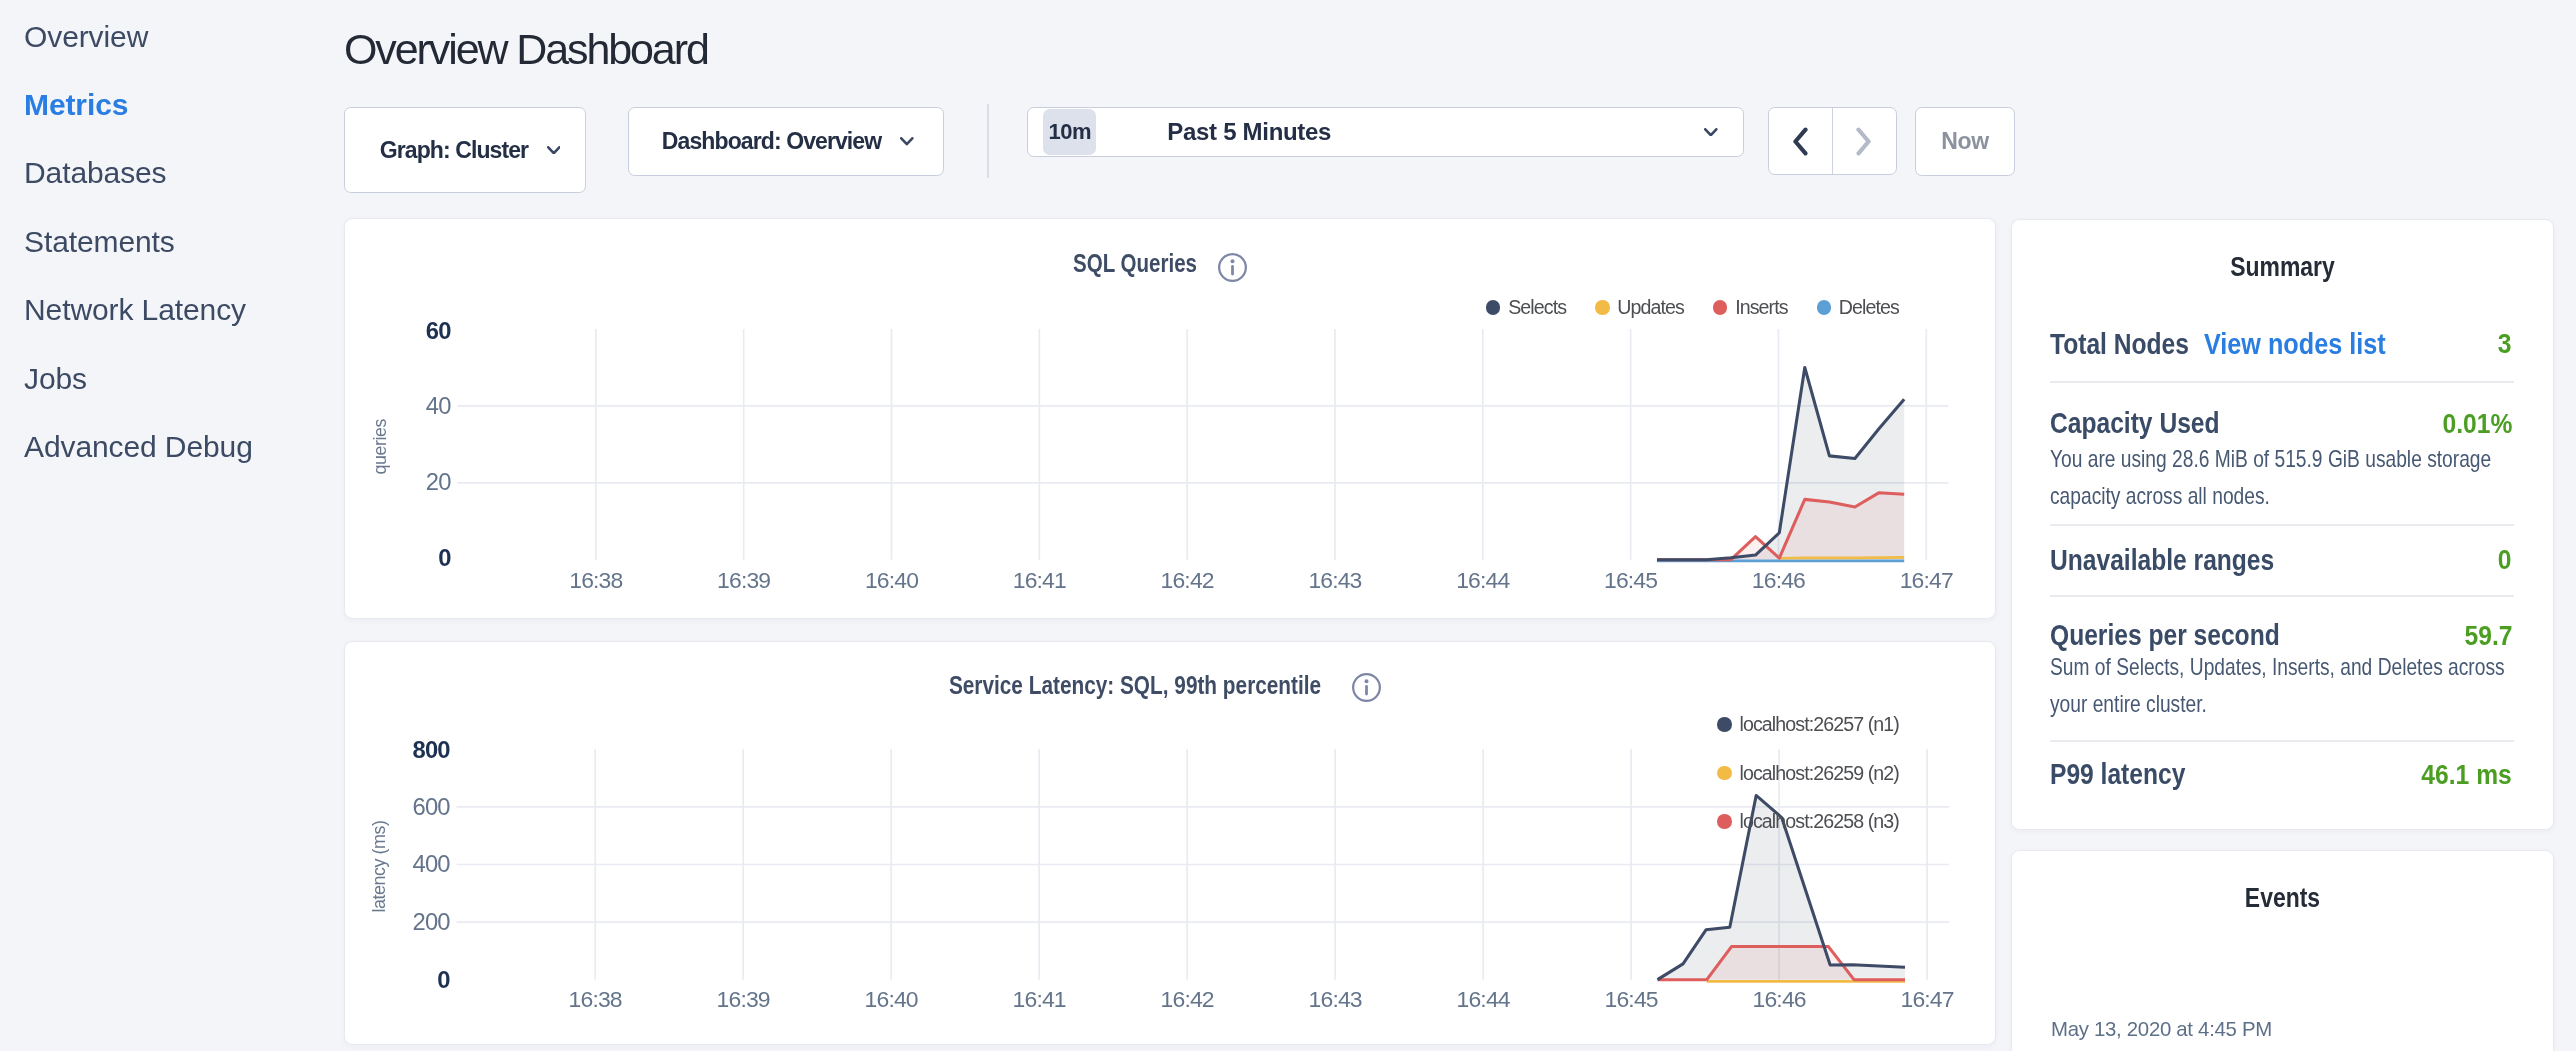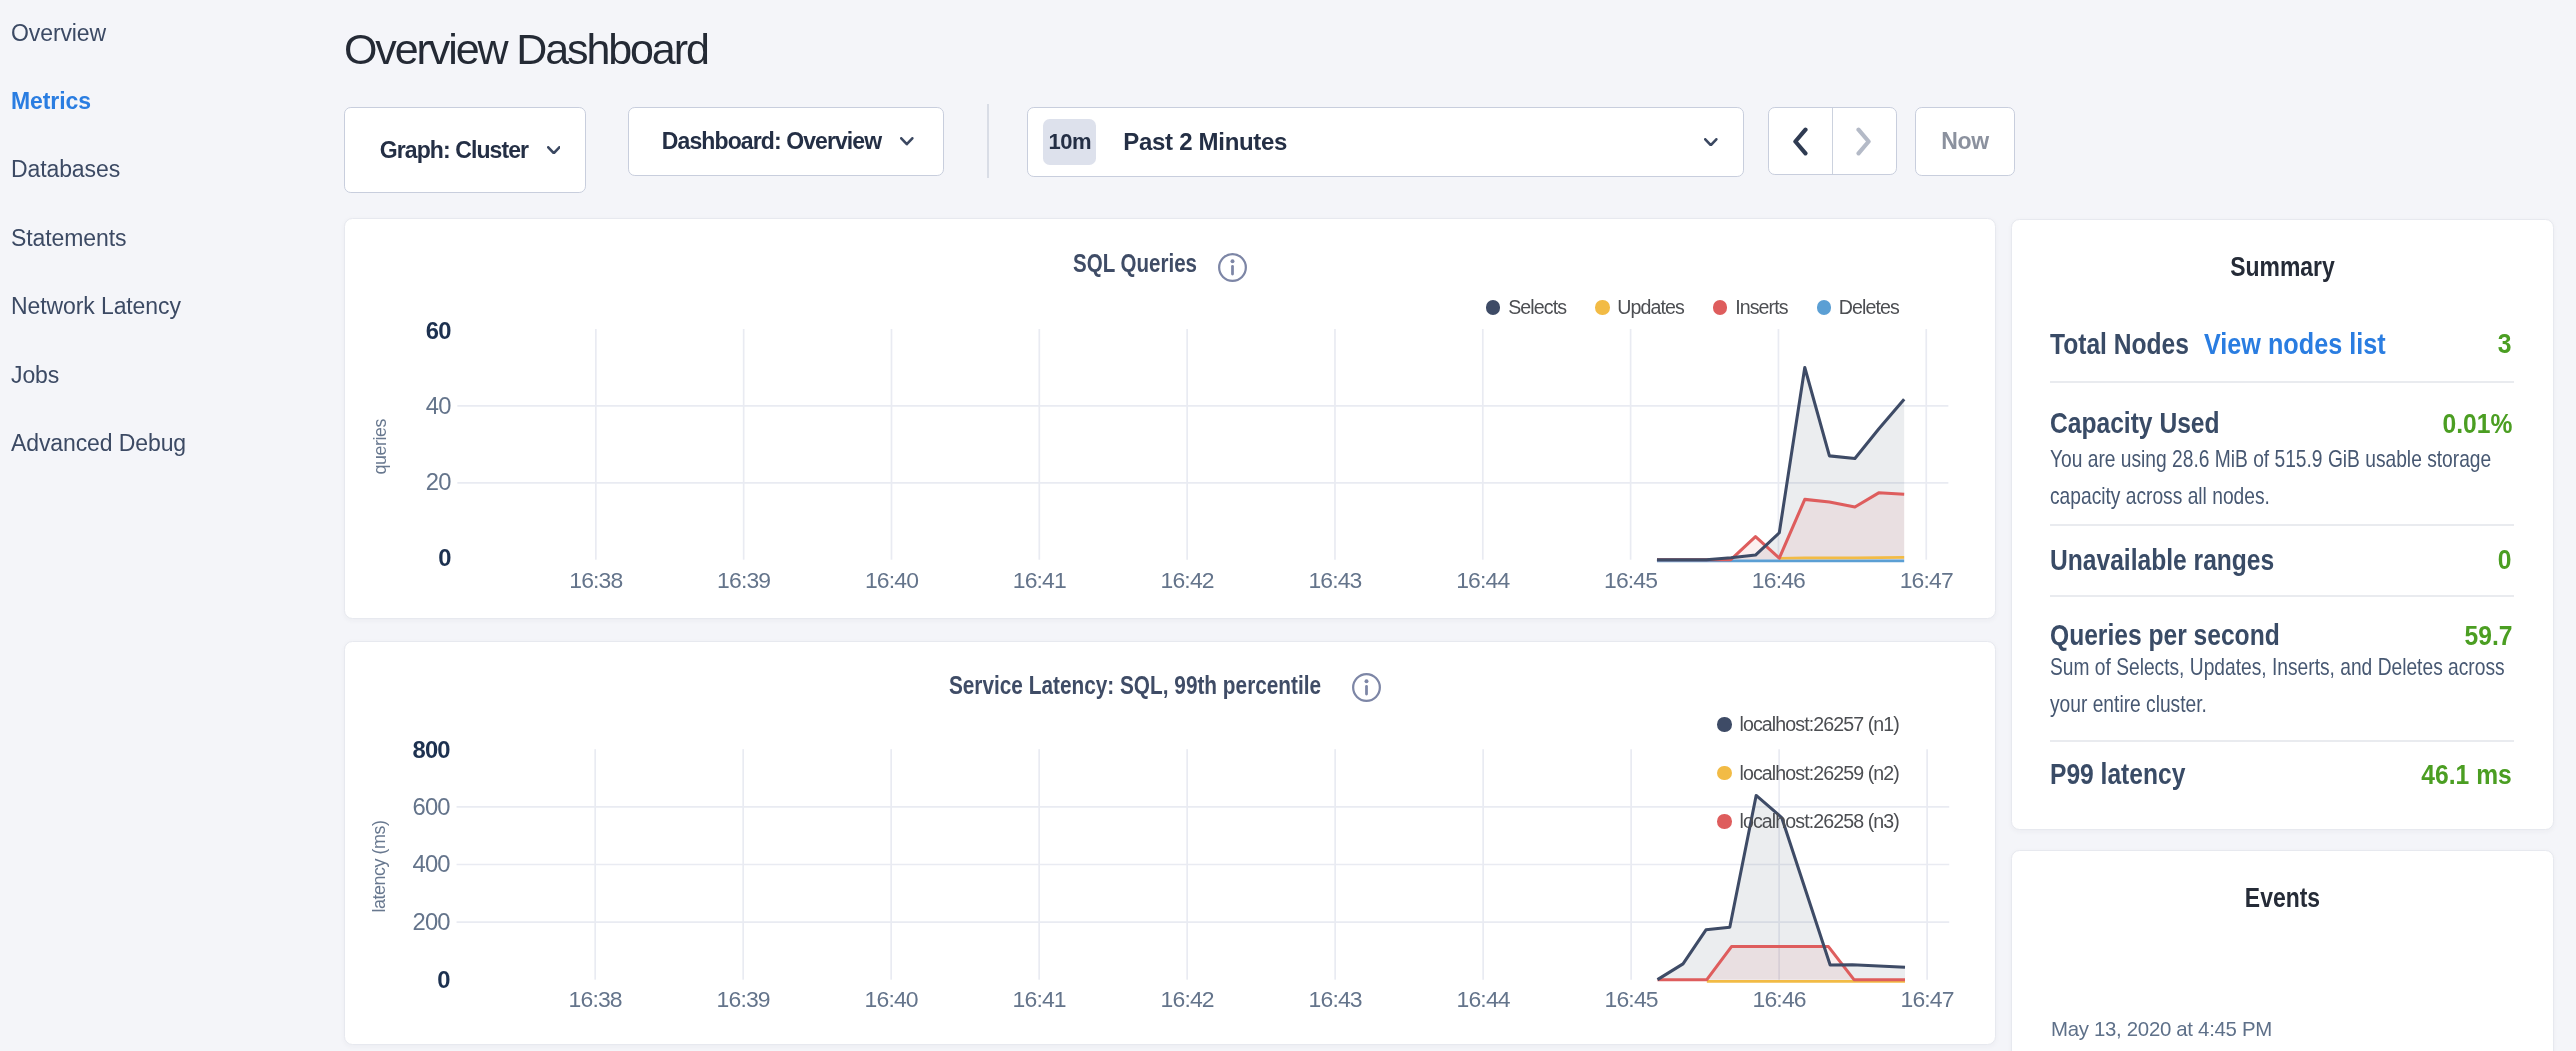--- a/index.html
+++ b/index.html
@@ -1,18 +1,18 @@
 <!DOCTYPE html>
 <html style="font-size:13.6px"><head>
 <meta charset="utf-8">
 <style>
   * { margin:0; padding:0; box-sizing:border-box; }
   html,body { width:2576px; height:1051px; background:#f4f5f9; font-family:"Liberation Sans", sans-serif; overflow:hidden; }
   .abs { position:absolute; }
-  .nav { position:absolute; left:11px; font-size:23px; letter-spacing:-0.1px; color:#3c4a64; }
+  .nav { position:absolute; left:24px; font-size:30px; letter-spacing:-0.1px; color:#3c4a64; }
   .nav.active { color:#2a7de1; font-weight:bold; }
   .card { position:absolute; background:#fff; border:1.7px solid #e7e9ef; border-radius:8.5px; box-shadow:0 1.7px 5.1px rgba(40,50,80,0.04); }
   .ctl { position:absolute; background:#fff; border:1.7px solid #c8cedd; border-radius:6.8px; display:flex; align-items:center; }
   .ctl-txt { font-weight:bold; font-size:23px; letter-spacing:-0.9px; color:#242f45; }
   .chev { width:13.6px; height:8.5px; }
   .seclabel { position:absolute; font-weight:bold; font-size:30px; letter-spacing:0; color:#394b66; transform:scaleX(0.82); transform-origin:0 50%; }
   .green { position:absolute; font-weight:bold; font-size:28px; letter-spacing:0; color:#4b9e22; text-align:right; transform:scaleX(0.88); transform-origin:100% 50%; }
   .sdesc { position:absolute; font-size:24px; letter-spacing:0; color:#475872; line-height:37px; transform:scaleX(0.80); transform-origin:0 0; white-space:nowrap; }
   .sdiv { position:absolute; left:2050px; width:464px; height:1.7px; background:#e9ebef; }
   .ticklab { font-size:28px; letter-spacing:-1px; fill:#64748b; }
@@ -40,23 +40,23 @@
     </svg>
 </div>
 <div class="ctl" style="left:628px; top:107px; width:316px; height:69px; justify-content:center; padding-left:3.4px;">
   <span class="ctl-txt">Dashboard: Overview</span>
   <svg class="chev" style="margin-left:18.7px;" viewBox="0 0 16 10">
       <path d="M1.5 1.5 L8 8.5 L14.5 1.5" fill="none" stroke="#3b4861" stroke-width="3" stroke-linecap="round" stroke-linejoin="round"></path>
     </svg>
 </div>
 <div class="abs" style="left:987px; top:104px; width:1.7px; height:74px; background:#d9dde6;"></div>
 
-<div class="ctl" style="left:1027px; top:107px; width:717px; height:70px;">
+<div class="ctl" style="left:1027px; top:107px; width:717px; height:50px;gap:44px;">
   <div style="margin-left:15.3px; width:53px; height:46px; background:#dde1ec; border-radius:6.8px; display:flex; align-items:center; justify-content:center; font-weight:bold; font-size:22px; letter-spacing:-0.4px; color:#242f45;">10m</div>
-  <span class="ctl-txt" style="margin-left:27px; font-size:24px; letter-spacing:-0.3px;">Past 2 Minutes</span>
+  <span class="ctl-txt" style="margin-left:27px; font-size:24px; letter-spacing:-0.3px;">Past 5 Minutes</span>
   <svg class="chev" style="position:absolute; right:25px;" viewBox="0 0 16 10">
       <path d="M1.5 1.5 L8 8.5 L14.5 1.5" fill="none" stroke="#3b4861" stroke-width="3" stroke-linecap="round" stroke-linejoin="round"></path>
     </svg>
 </div>
 
 <div class="ctl" style="left:1768px; top:107px; width:129px; height:68px;">
   <div style="width:50%; height:100%; display:flex; align-items:center; justify-content:center; border-right:1.7px solid #ccd2de;">
     <svg width="16" height="29" viewBox="0 0 19 34">
         <path d="M16 3 L4 17 L16 31" fill="none" stroke="#2f3b52" stroke-width="5" stroke-linecap="round" stroke-linejoin="round"></path>
       </svg>

